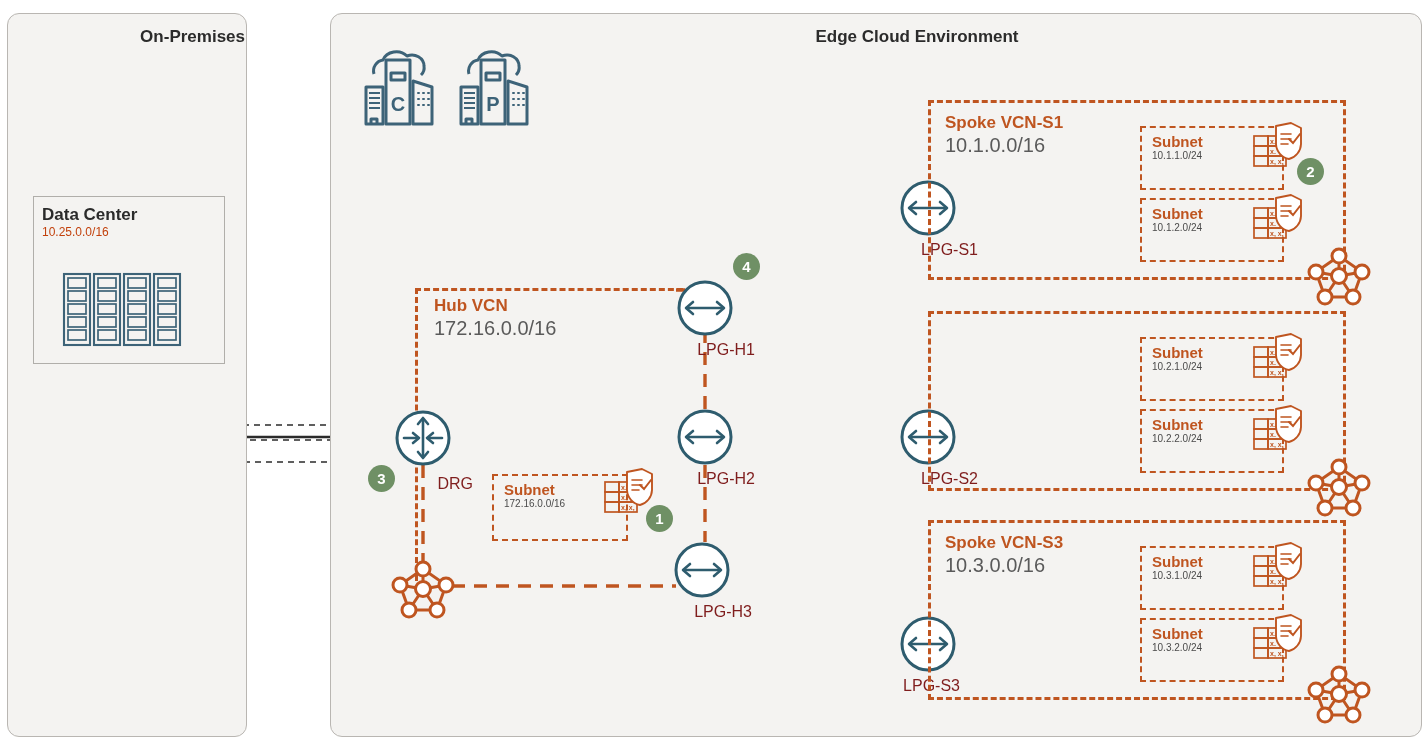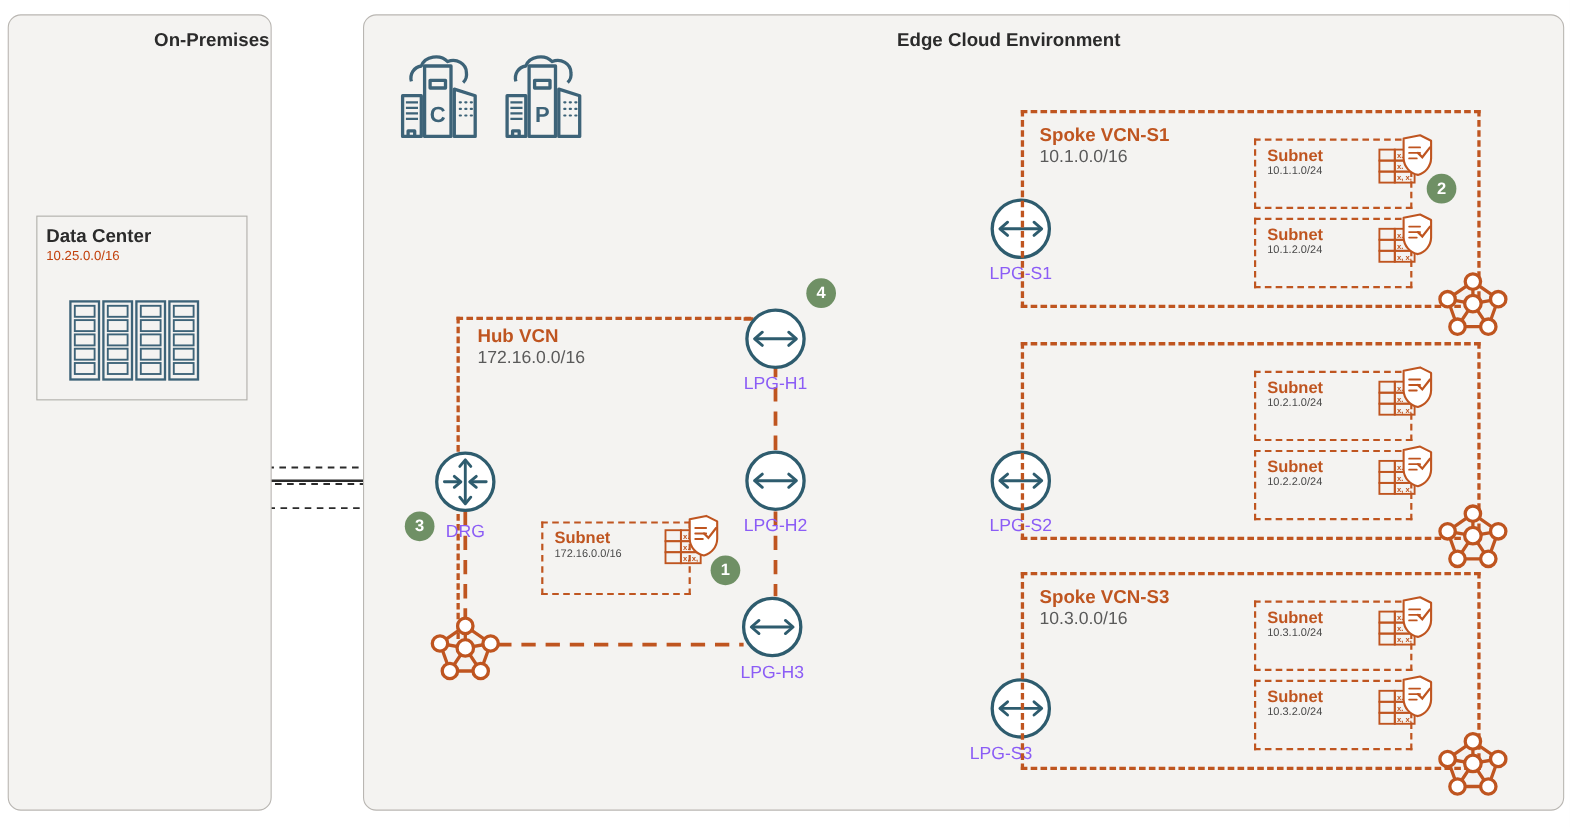--- a/index.html
+++ b/index.html
@@ -6,25 +6,25 @@
   body{font-family:"Liberation Sans",sans-serif;}
   #stage{position:relative;width:1427px;height:752px;background:#ffffff;overflow:hidden;}
   .panel{position:absolute;background:#f4f3f1;border:1px solid #b9b6b2;border-radius:12px;}
   .panel-title{position:absolute;font-weight:bold;font-size:17px;color:#2b2b2b;text-align:center;white-space:nowrap;}
   .box{position:absolute;background:#f4f3f1;border:1px solid #b0aeaa;}
   .box-title{font-weight:bold;font-size:17px;color:#2b2b2b;line-height:1.15;}
   .box-sub{font-size:12px;color:#c2410c;line-height:1.2;}
   .vcn{position:absolute;border:3px dashed #bf5520;background:transparent;}
   .vcn-label{position:absolute;white-space:nowrap;}
   .vcn-name{font-weight:bold;font-size:17px;color:#bf5520;line-height:1.2;}
-  .vcn-cidr{font-size:16px;color:#5a5a5a;line-height:1.25;}
+  .vcn-cidr{font-size:20px;color:#5a5a5a;line-height:1.25;}
   .subnet{position:absolute;border:2px dashed #bf5520;}
   .subnet-name{font-weight:bold;font-size:15px;color:#bf5520;line-height:1.15;}
   .subnet-cidr{font-size:10px;color:#4a4a4a;line-height:1.2;}
-  .node-label{position:absolute;font-size:16px;color:#8b5cf6;white-space:nowrap;text-align:center;}
+  .node-label{position:absolute;font-size:16px;color:#7f1d1d;white-space:nowrap;text-align:right;}
   .badge{position:absolute;width:27px;height:27px;border-radius:50%;background:#6f9065;color:#fff;
          font-size:15px;font-weight:bold;display:flex;align-items:center;justify-content:center;}
   .icon{position:absolute;}
   svg{display:block;overflow:visible;}
   #wires{position:absolute;left:0;top:0;width:1427px;height:752px;pointer-events:none;}
 </style>
 </head>
 <body>
 
 <div id="stage">

